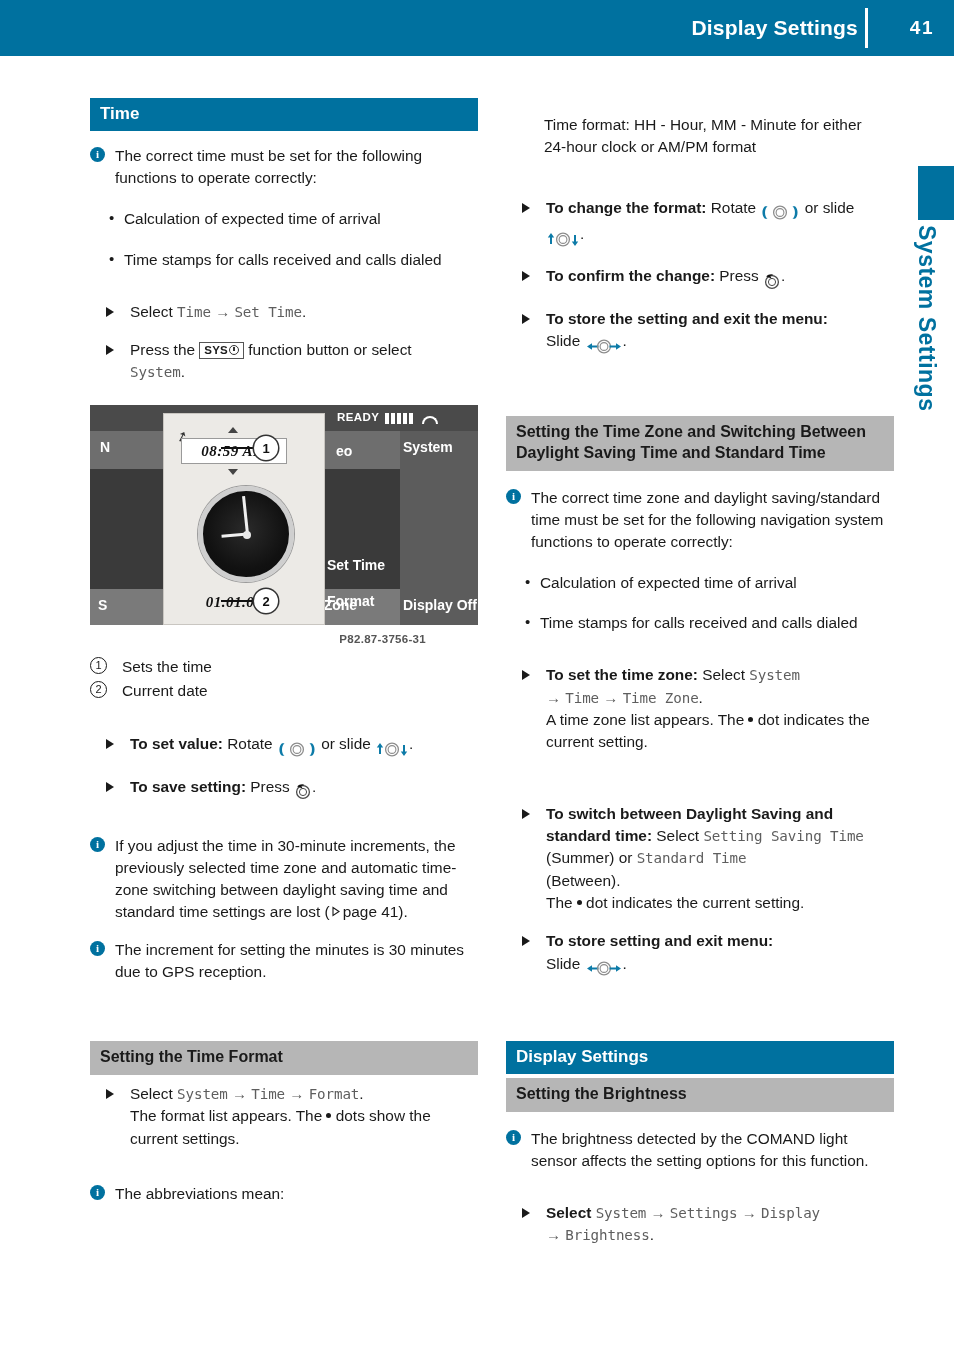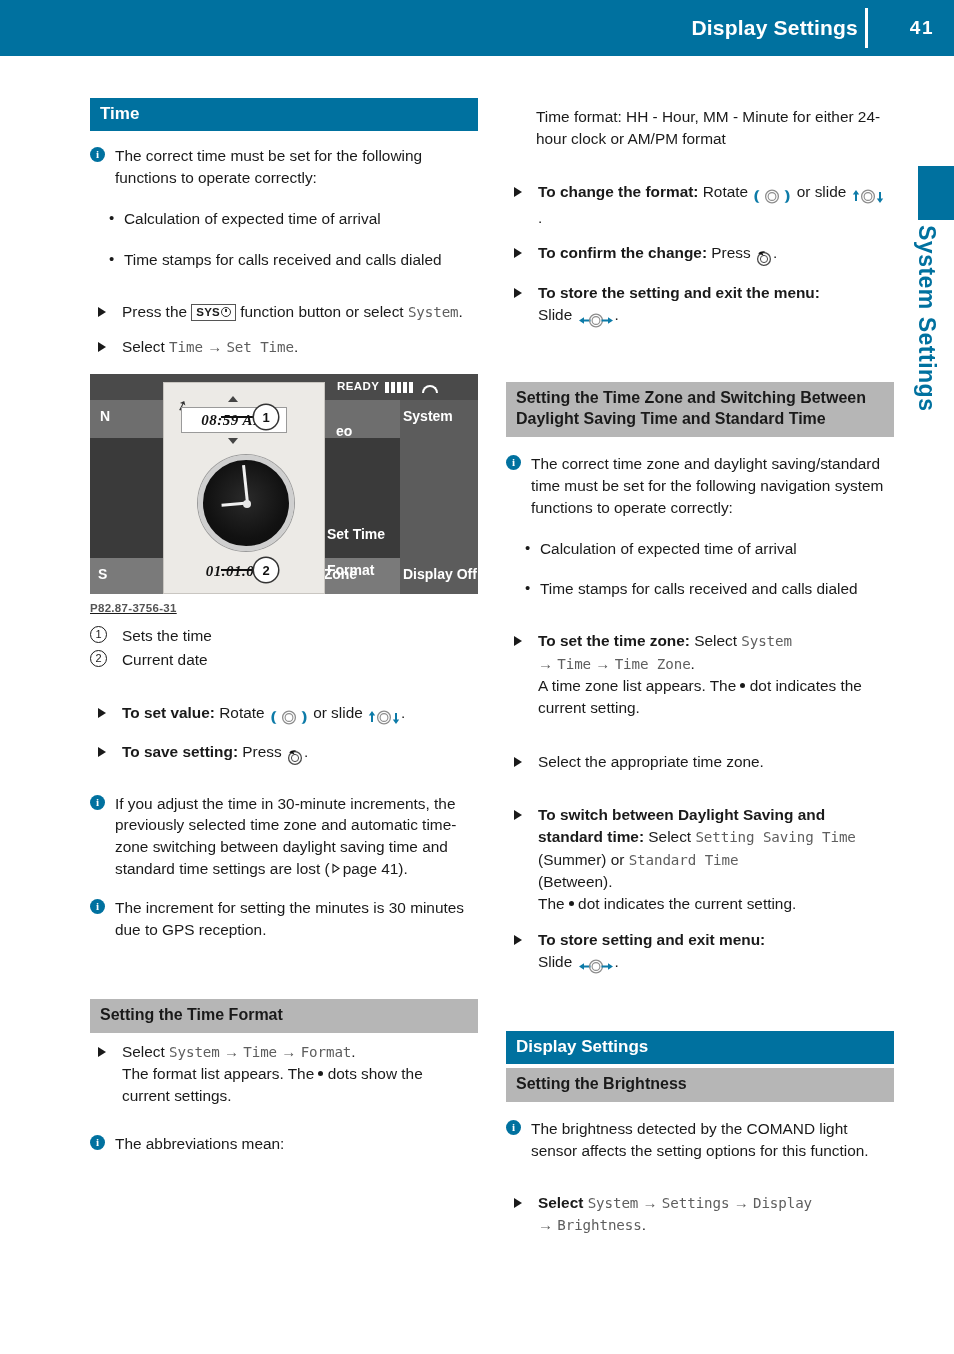--- a/index.html
+++ b/index.html
@@ -57,21 +57,21 @@
     padding:6px 0 7px 10px; margin:0 0 4px 0;
   }
   .h-gray {
     background:#b6b6b6; color:#1a1a1a;
     font-size:16px; font-weight:bold;
     padding:6px 0 7px 10px; margin:0 0 6px 0;
     line-height:1.30;
   }
 
   
-  p { margin:8px; font-size:15.4px; line-height:1.42; }
+  p { margin:16px; font-size:15.4px; line-height:1.42; }
   .gap-s { height:10px; }
   .gap-m { height:17px; }
   .gap-xl { height:40px; }
 
   .note { position:relative; padding-left:25px; margin:0; font-size:15.4px; line-height:1.42; }
   .note .i-badge { position:absolute; left:0; top:2px; }
 
   .bullets { margin:0; padding:0; list-style:none; }
   .bullets li {
     position:relative; padding-left:34px; font-size:15.4px; line-height:1.42;
@@ -131,27 +131,27 @@
     vertical-align:-1px; margin-left:1px; position:relative;
   }
   .sysbtn .clk:after {
     content:""; position:absolute; left:3.5px; top:1.6px; width:1.2px; height:3.4px; background:#333;
   }
 
   
   .pref { display:inline-block; vertical-align:0px; }
 
   
-  .figure { margin-top:16px; width:336px;text-decoration:underline; }
+  .figure { margin-top:22px; width:336px; }
   .fig-img {
     width:388px; height:220px; position:relative; overflow:hidden; background:#8e8e8e;
     font-family:"Liberation Sans", sans-serif;
   }
   .fig-caption {
-    font-size:11.5px; font-weight:bold; color:#555;
+    text-align:right; font-size:11.5px; font-weight:bold; color:#555;
     margin-top:8px; letter-spacing:.3px; font-family:"Liberation Sans", sans-serif;
   }
 
   
   .scr-statusbar { position:absolute; left:0; top:0; width:388px; height:26px; background:#4a4a4a; }
   .scr-menubar  { position:absolute; left:0; top:26px; width:388px; height:38px; background:#6e6e6e; }
   .scr-body     { position:absolute; left:0; top:64px; width:388px; height:120px; background:#3a3a3a; }
   .scr-bottom   { position:absolute; left:0; top:184px; width:388px; height:36px; background:#7a7a7a; }
   .scr-rightcol { position:absolute; left:310px; top:26px; width:78px; height:194px; background:#5c5c5c; }
 
@@ -222,31 +222,31 @@
   </p>
 
   <ul class="bullets">
     <li>Calculation of expected time of arrival</li>
     <li>Time stamps for calls received and calls dialed</li>
   </ul>
 
   <div class="gap-m"></div>
 
   <p class="step">
+    <span>Select</span>
+    <span class="mono">Time</span>
+    <span class="arrow">→</span>
+    <span class="mono">Set Time</span><span>.</span>
+  </p>
+
+  <p class="step">
     <span>Press the</span>
     <span class="sysbtn"><span>SYS</span><span class="clk"></span></span>
     <span>function button or select</span>
     <span class="mono">System</span><span>.</span>
-  </p>
-
-  <p class="step">
-    <span>Select</span>
-    <span class="mono">Time</span>
-    <span class="arrow">→</span>
-    <span class="mono">Set Time</span><span>.</span>
   </p>
 
   <div class="figure">
     <div class="fig-img">
       <div class="scr-statusbar"></div>
       <div class="scr-menubar"></div>
       <div class="scr-body"></div>
       <div class="scr-bottom"></div>
       <div class="scr-rightcol"></div>
 
@@ -254,21 +254,21 @@
       <div class="bars" style="left:295px; top:8px;">
           <i></i>
           <i></i>
           <i></i>
           <i></i>
           <i></i>
         </div>
       <div style="position:absolute; left:332px; top:11px; width:16px; height:8px; border:2px solid #fff; border-radius:9px 9px 0 0; border-bottom:none;"></div>
 
       <div class="scr-txt" style="left:10px; top:34px;">N</div>
-      <div class="scr-txt" style="left:246px; top:49px;">eo</div>
+      <div class="scr-txt" style="left:246px; top:38px;">eo</div>
       <div class="scr-txt" style="left:313px; top:34px;">System</div>
 
       <div class="scr-txt" style="left:237px; top:152px;">Set Time</div>
       <div class="scr-txt" style="left:237px; top:188px;">Format</div>
 
       <div class="scr-txt" style="left:8px; top:192px;">S</div>
       <div class="scr-txt" style="left:222px; top:192px;">e Zone</div>
       <div class="scr-txt" style="left:313px; top:192px;">Display Off</div>
 
       <div class="popup">
@@ -451,21 +451,20 @@
     <span class="mono">Time</span>
     <span class="arrow">→</span>
     <span class="mono">Time Zone</span><span>.</span><br>
     <span>A time zone list appears. The</span>
     <span class="dot-sym"></span>
     <span>dot indicates the current setting.</span>
   </p>
 
   <div class="gap-s"></div>
 
-  <p class="step">Select the appropriate time zone.</p>
 
   <div class="gap-s"></div>
 
   <p class="step">
     <b>To switch between Daylight Saving and</b><br>
     <b>standard time:</b>
     <span>Select</span>
     <span class="mono">Setting Saving Time</span>
     <span>(Summer)</span>
     <span>or</span>

